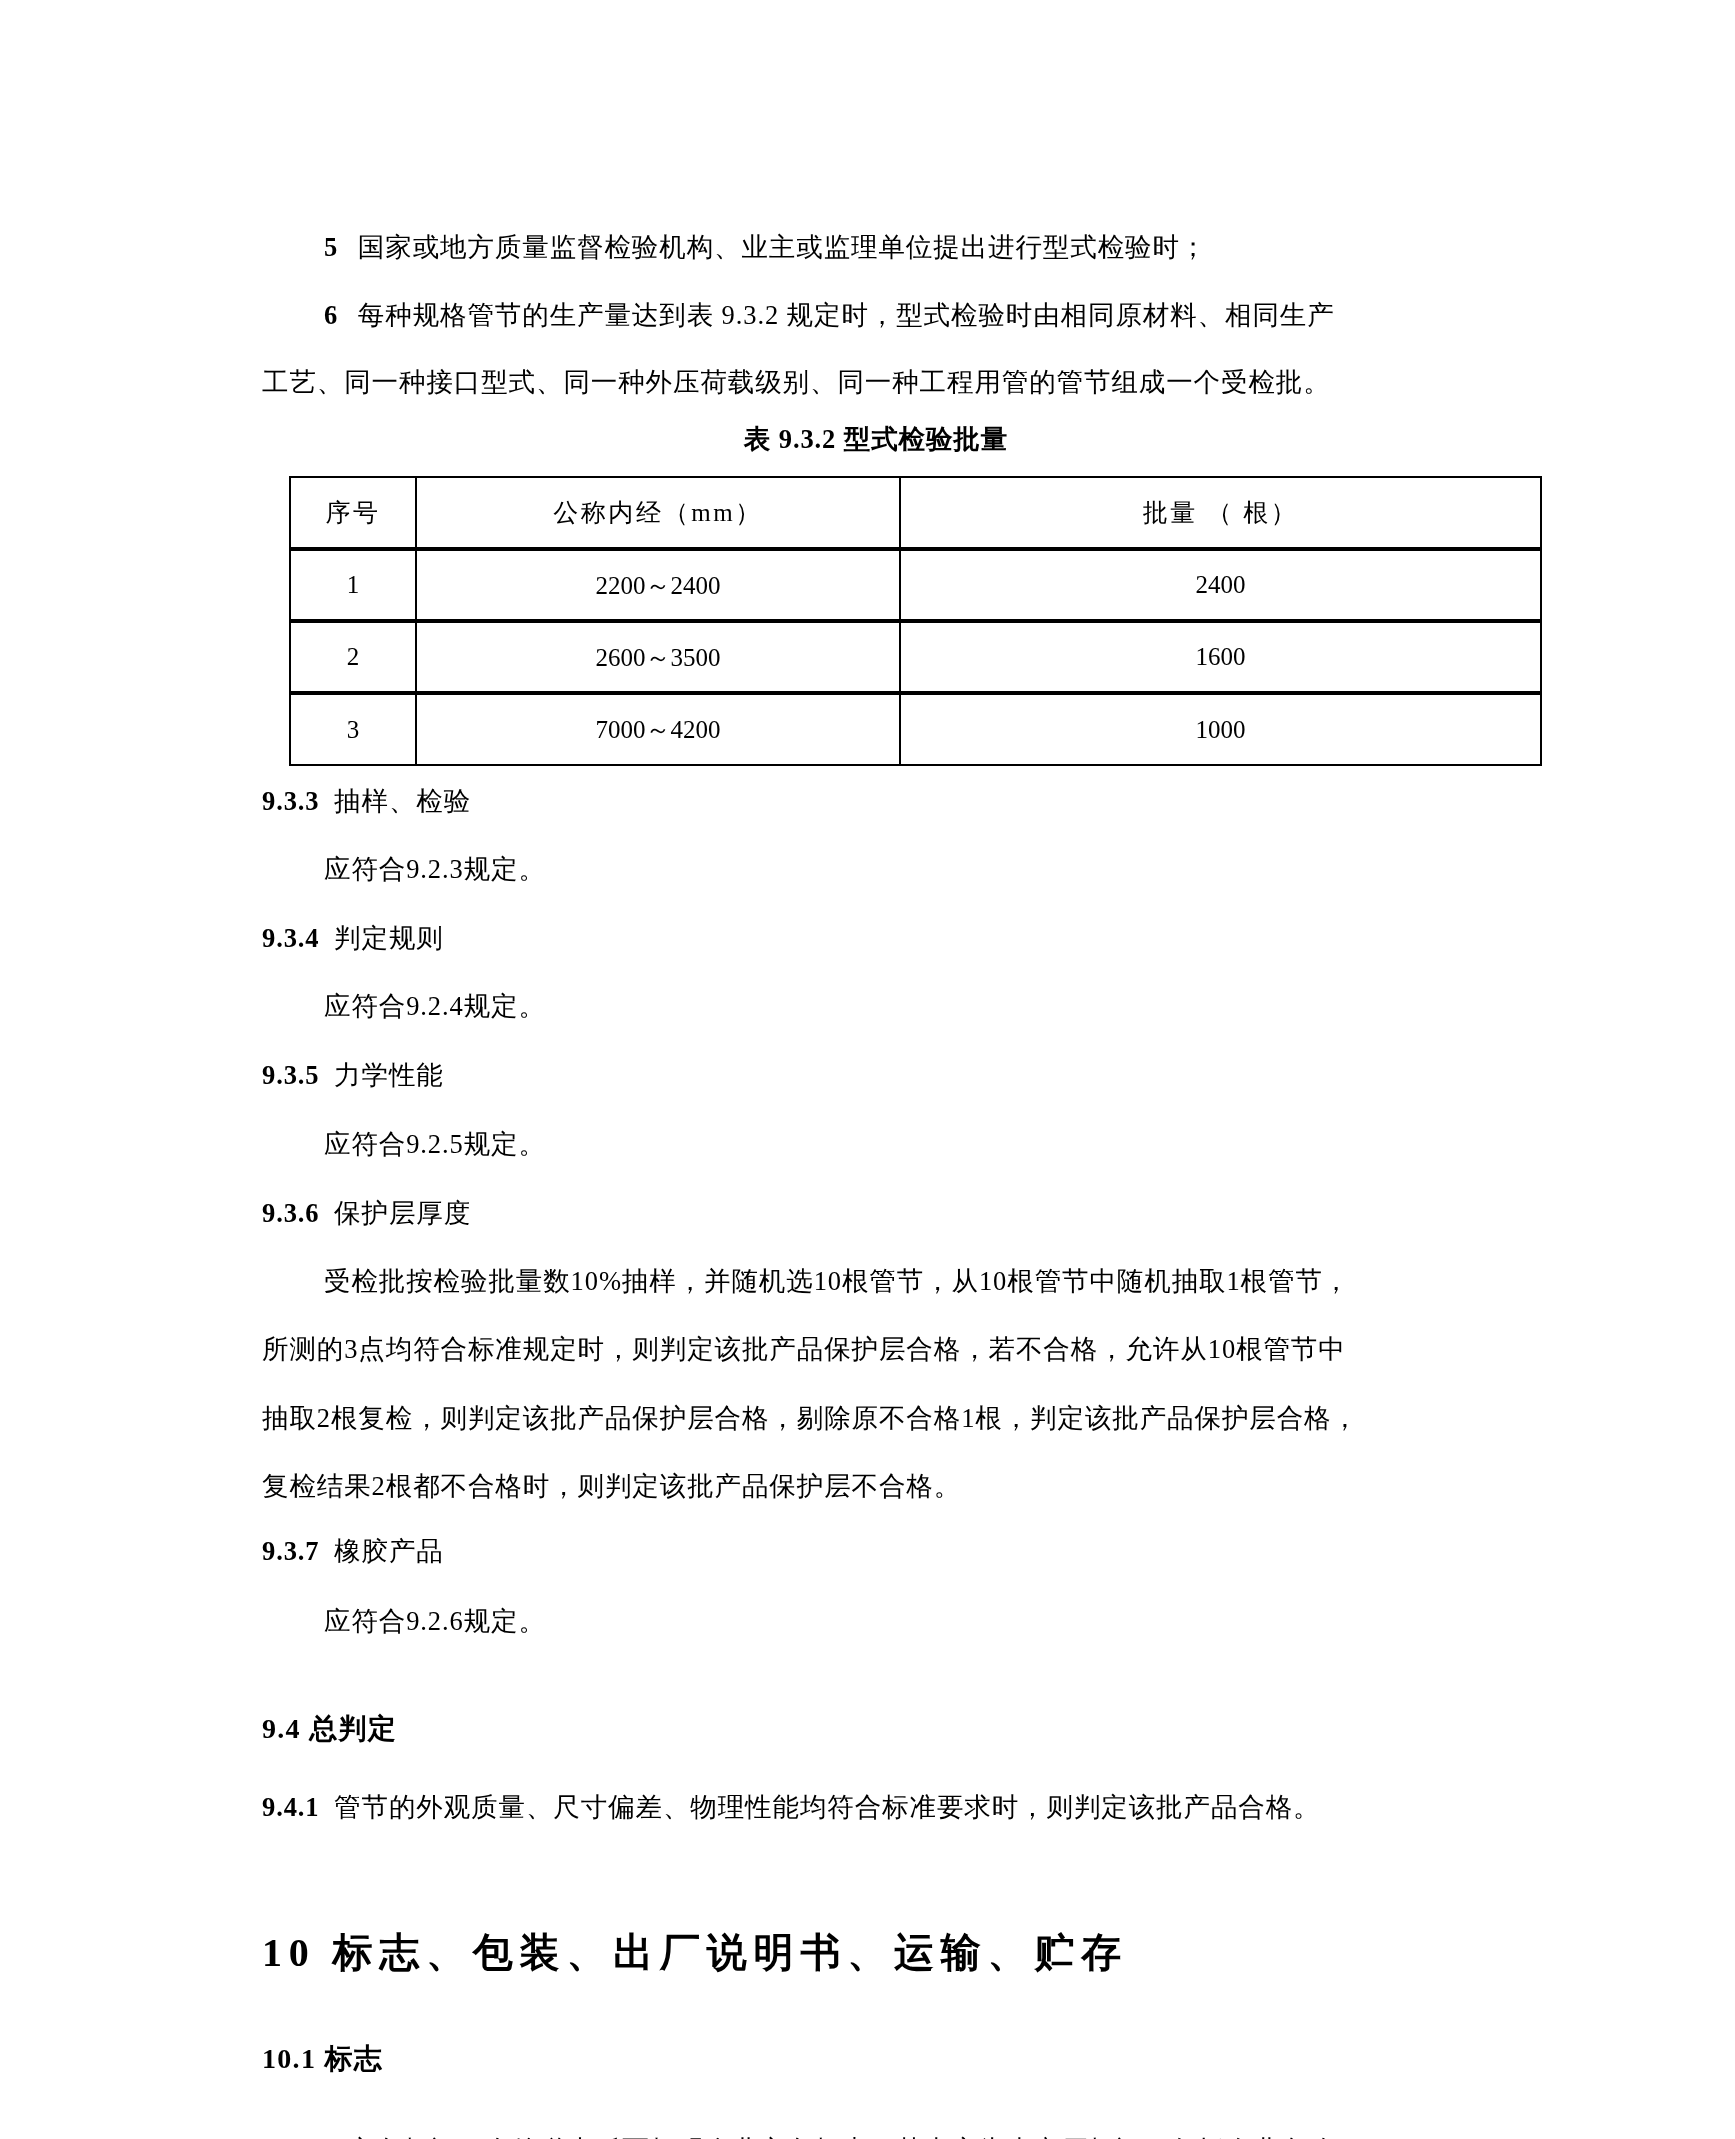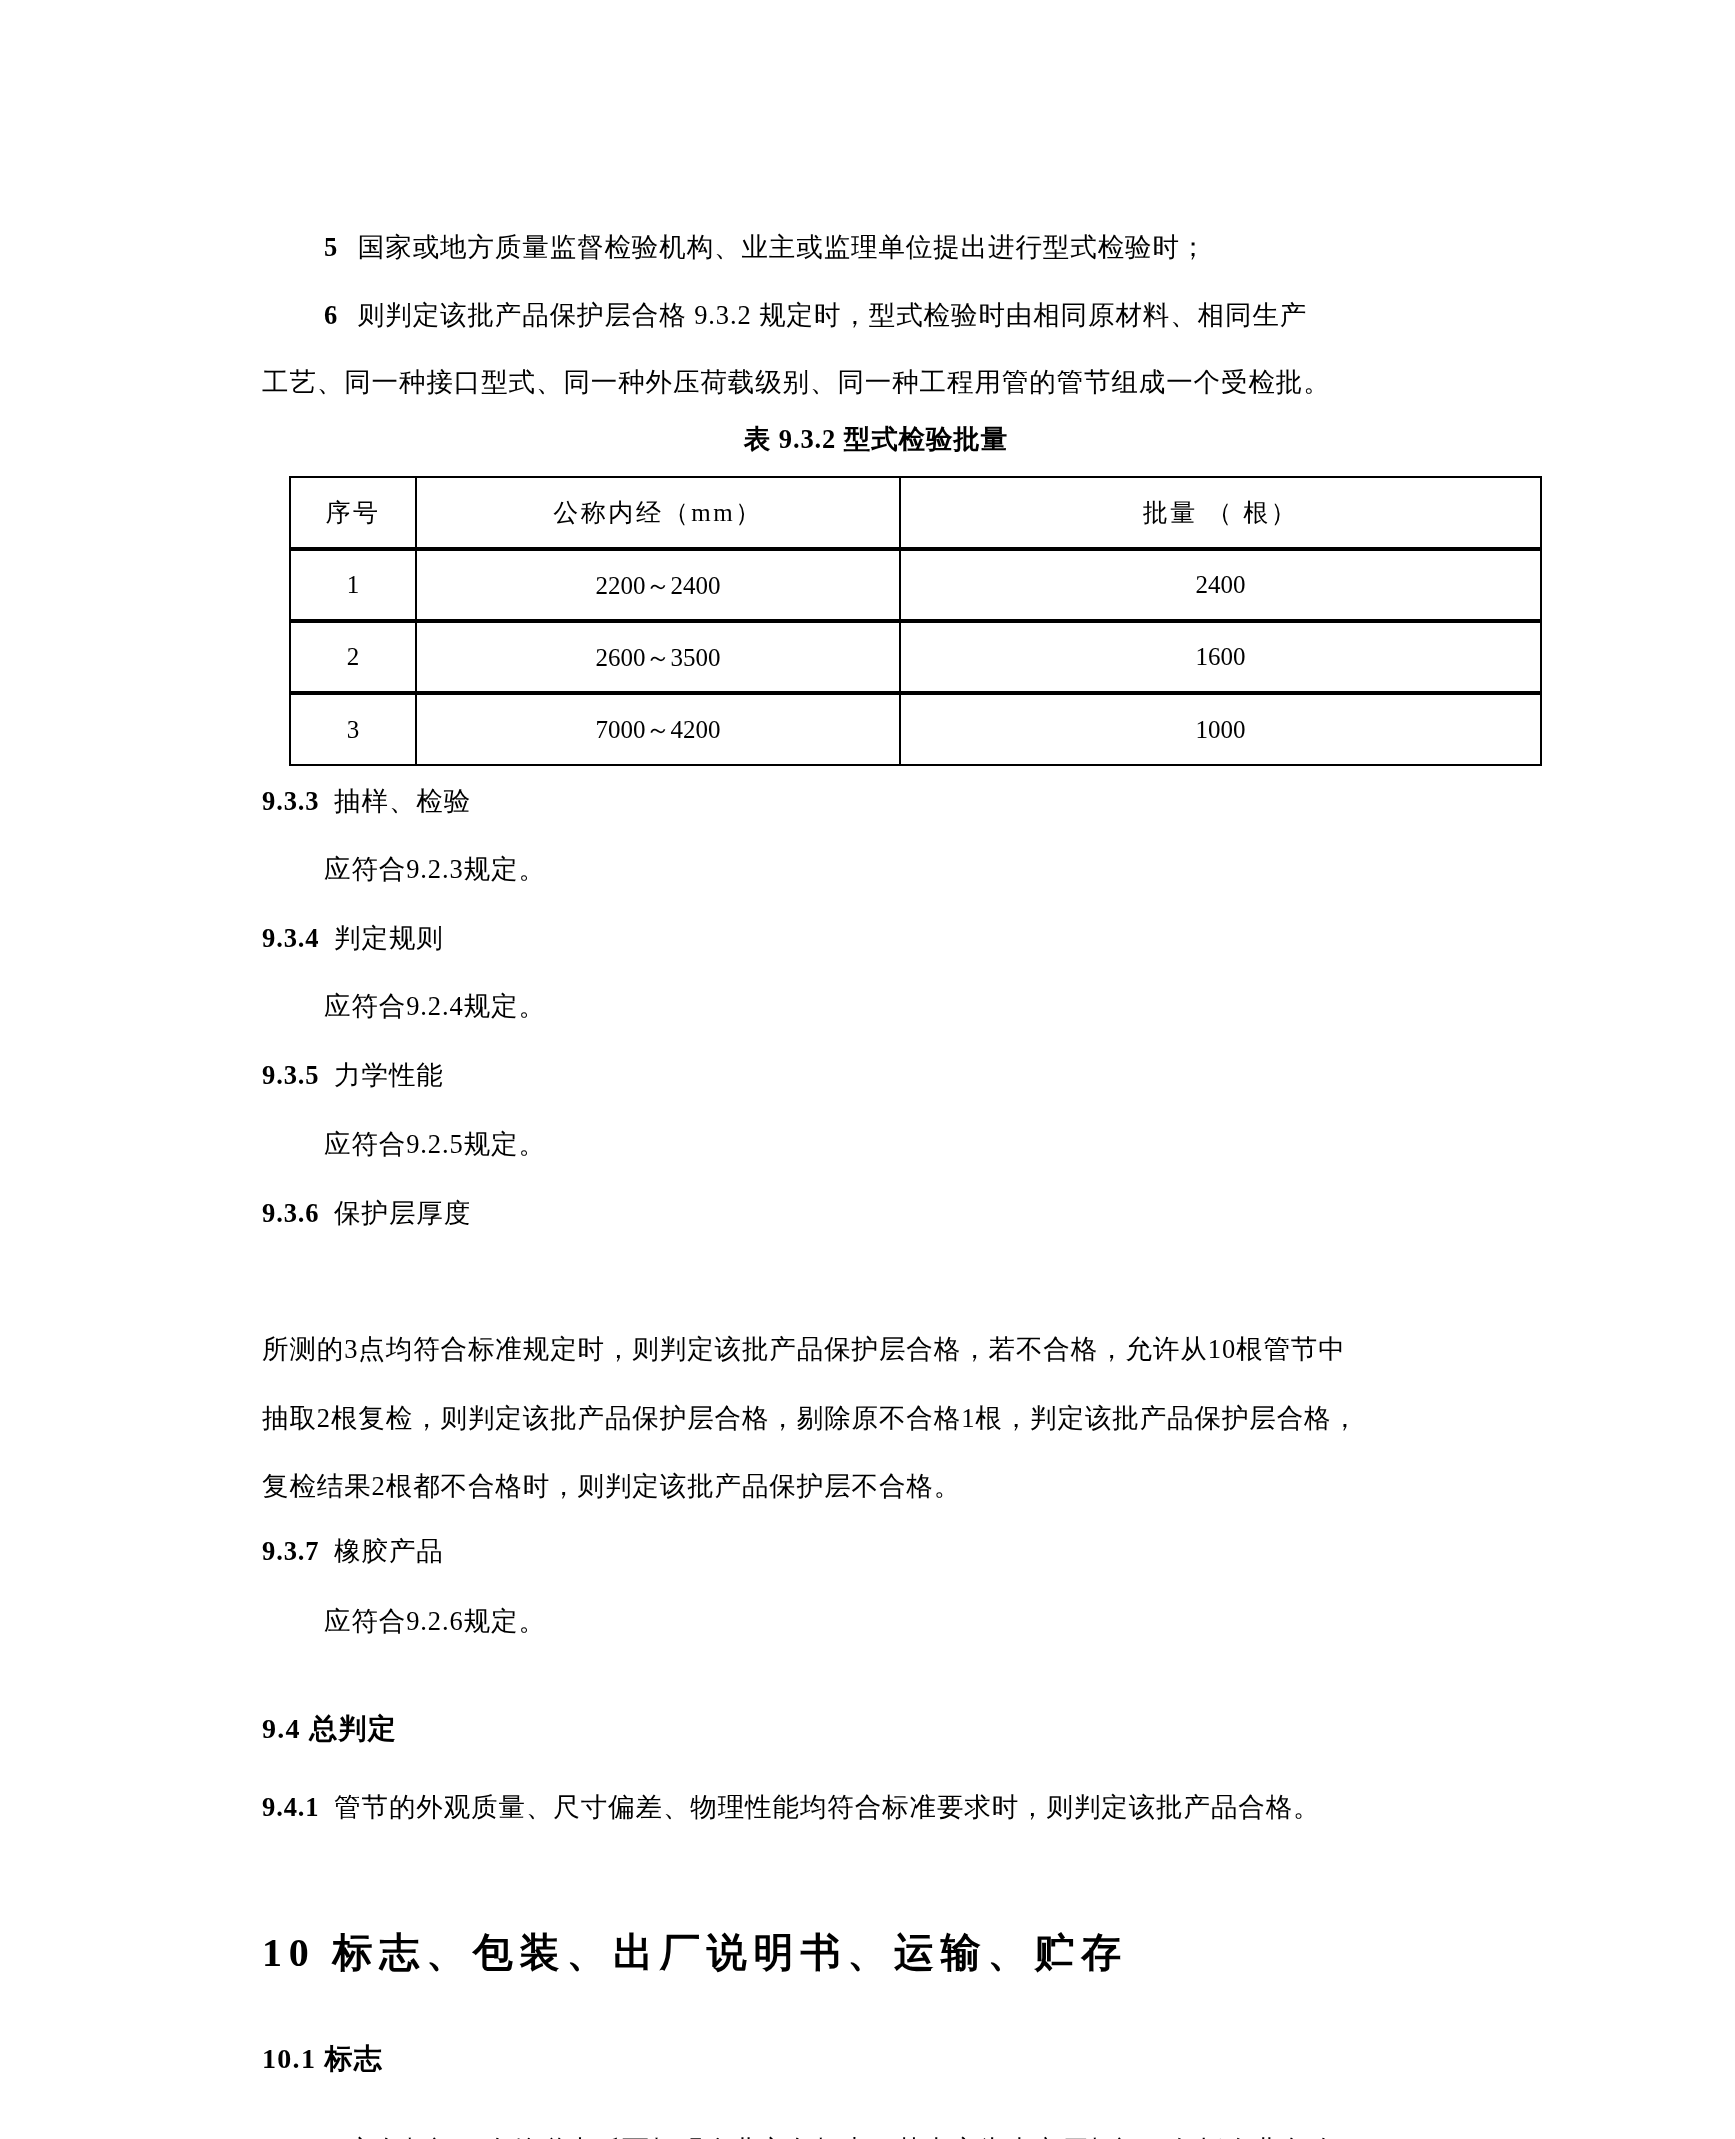--- a/index.html
+++ b/index.html
@@ -58,21 +58,21 @@
 </style>
 </head>
 <body>
 
 <div class="page">
 
   <div class="line indent" style="top:232px">
     <span class="num-wide">5</span><span>国家或地方质量监督检验机构、业主或监理单位提出进行型式检验时；</span>
   </div>
   <div class="line indent" style="top:300px">
-    <span class="num-wide">6</span><span>则判定该批产品保护层合格 9.3.2 规定时，型式检验时由相同原材料、相同生产</span>
+    <span class="num-wide">6</span><span>每种规格管节的生产量达到表 9.3.2 规定时，型式检验时由相同原材料、相同生产</span>
   </div>
   <div class="line" style="top:367px">工艺、同一种接口型式、同一种外压荷载级别、同一种工程用管的管节组成一个受检批。</div>
 
   <div class="tbl-title">表 9.3.2 型式检验批量</div>
   <table class="batch">
     <tbody>
       <tr class="hdr">
         <td class="c-seq">序号</td>
         <td class="c-dia">公称内经（mm）</td>
         <td class="c-qty">批量 （ 根）</td>
@@ -106,20 +106,21 @@
   <div class="line indent" style="top:991px">应符合9.2.4规定。</div>
 
   <div class="line" style="top:1060px">
     <span class="num">9.3.5</span><span>力学性能</span>
   </div>
   <div class="line indent" style="top:1129px">应符合9.2.5规定。</div>
 
   <div class="line" style="top:1198px">
     <span class="num">9.3.6</span><span>保护层厚度</span>
   </div>
+  <div class="line indent" style="top:1266px">受检批按检验批量数10%抽样，并随机选10根管节，从10根管节中随机抽取1根管节，</div>
   <div class="line" style="top:1334px">所测的3点均符合标准规定时，则判定该批产品保护层合格，若不合格，允许从10根管节中</div>
   <div class="line" style="top:1403px">抽取2根复检，则判定该批产品保护层合格，剔除原不合格1根，判定该批产品保护层合格，</div>
   <div class="line" style="top:1471px">复检结果2根都不合格时，则判定该批产品保护层不合格。</div>
 
   <div class="line" style="top:1536px">
     <span class="num">9.3.7</span><span>橡胶产品</span>
   </div>
   <div class="line indent" style="top:1606px">应符合9.2.6规定。</div>
 
   <div class="h2" style="top:1710px">

